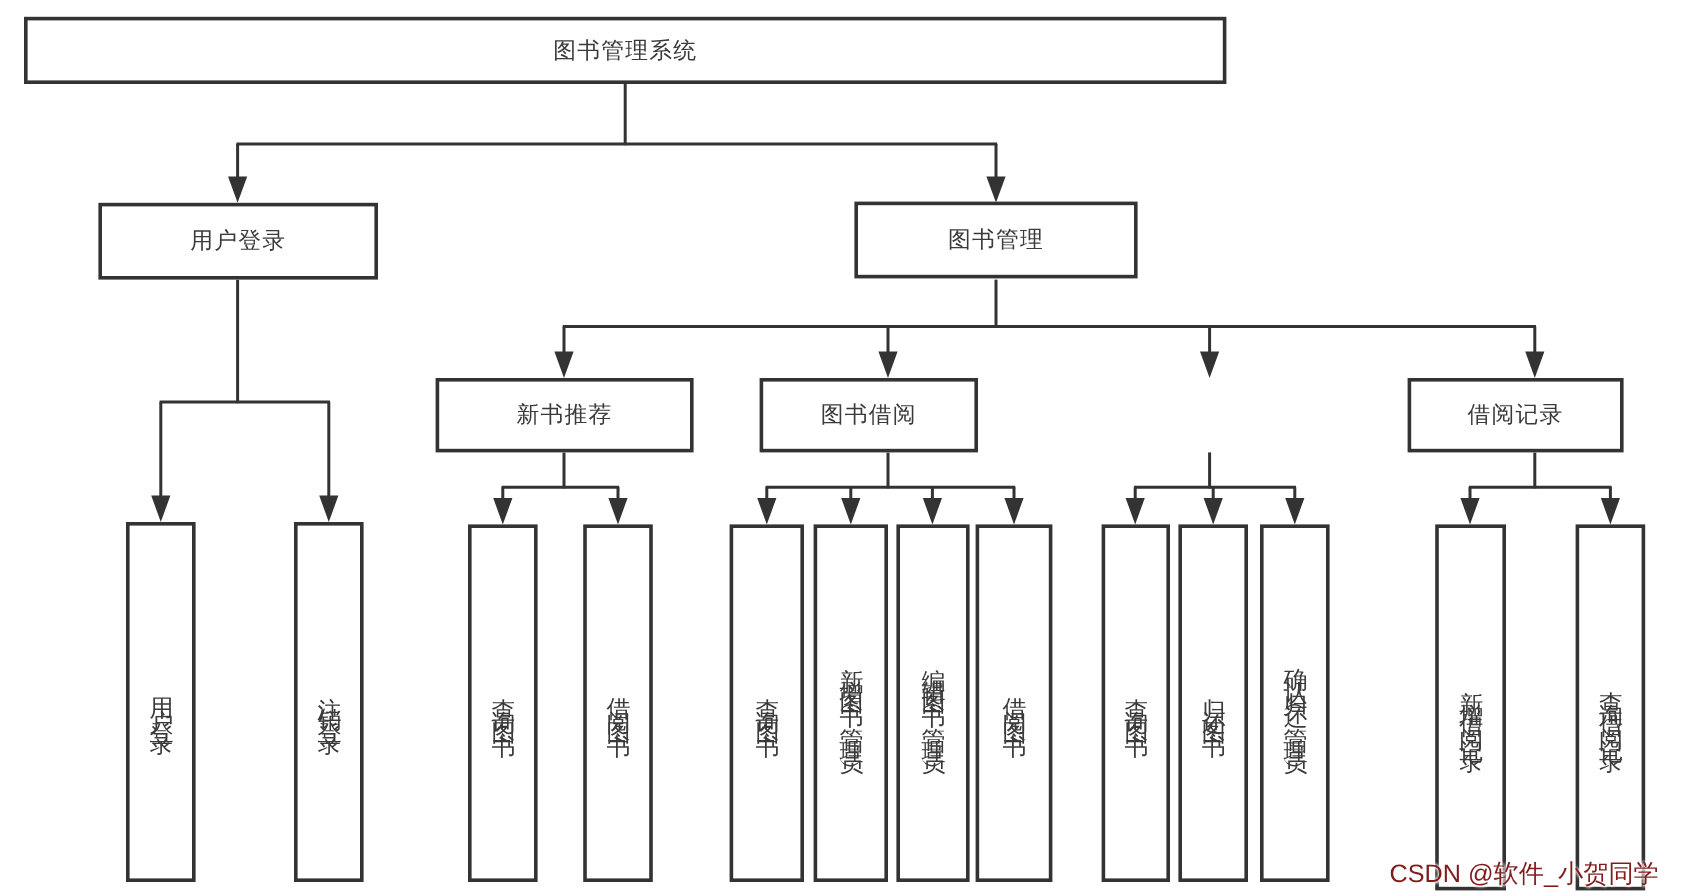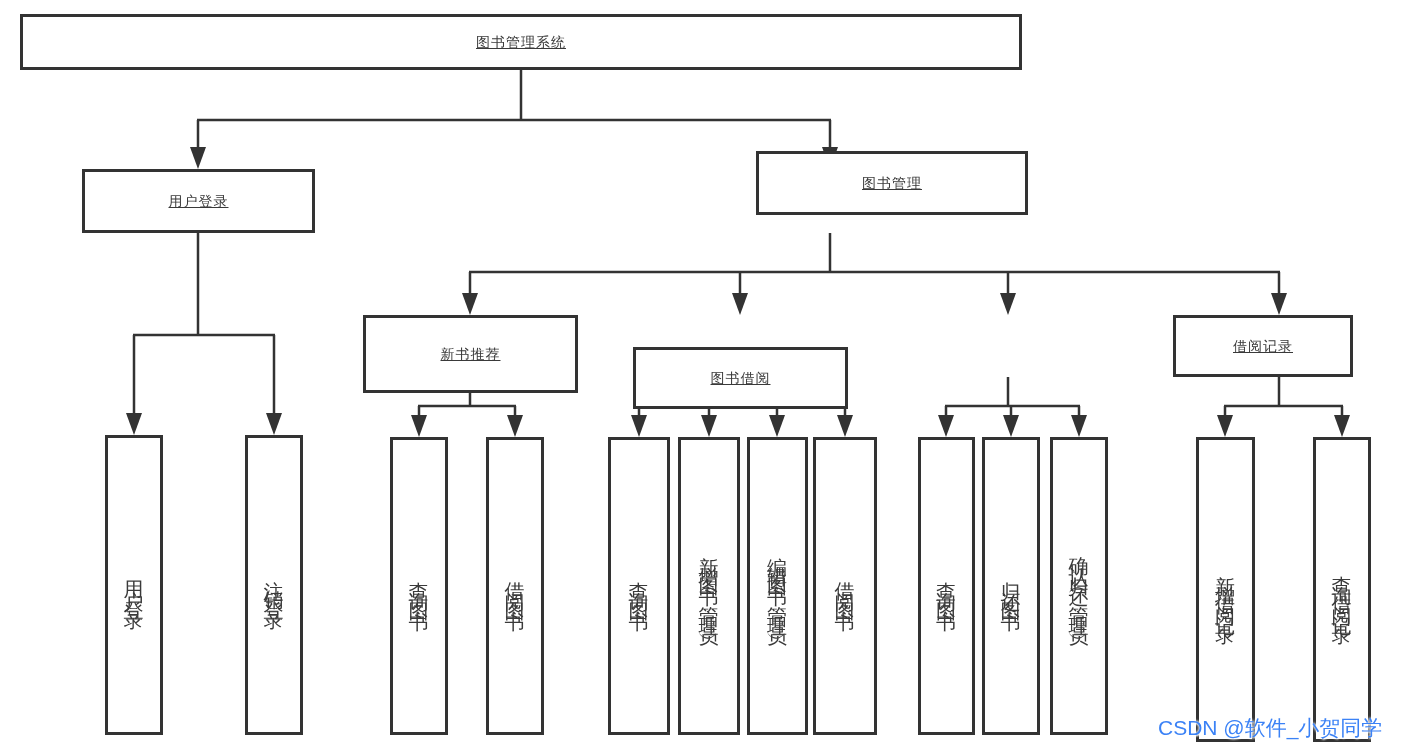--- a/index.html
+++ b/index.html
@@ -13,53 +13,53 @@
   #wires{position:absolute;left:0;top:0;z-index:0;}
   .box{
     position:absolute;
     background:#fff;
     border:3px solid #333;
     box-sizing:border-box;
     display:flex;align-items:center;justify-content:center;
     color:#3a3a3a;
     z-index:1;
   }
-  .h-label{font-size:14px;line-height:1;letter-spacing:1px;text-decoration:underline;}
+  .h-label{font-size:19px;line-height:1;letter-spacing:1px;}
   .v-box .v-label{
     writing-mode:vertical-rl;
     font-size:20px;
     line-height:1;
     letter-spacing:10px;
   }
   
   #root-box{left:20px;top:14px;width:1002px;height:56px;}
   #l2-login{left:82px;top:169px;width:233px;height:64px;}
-  #l2-mgmt{left:712px;top:151px;width:272px;height:64px;margin-left:44px;}
-  #l3-newbook{left:363px;top:315px;width:215px;height:78px;}
-  #l3-borrow{left:633px;top:315px;width:215px;height:62px;margin-top:32px;}
+  #l2-mgmt{left:712px;top:168px;width:236px;height:64px;}
+  #l3-newbook{left:363px;top:315px;width:215px;height:62px;}
+  #l3-borrow{left:633px;top:315px;width:182px;height:62px;}
   #l3-current{left:901px;top:315px;width:214px;height:62px;}
   #l3-records{left:1173px;top:315px;width:180px;height:62px;}
   #leaf-login-0{left:105px;top:435px;width:58px;height:300px;}
   #leaf-login-1{left:245px;top:435px;width:58px;height:300px;}
   #leaf-nb-0{left:390px;top:437px;width:58px;height:298px;}
   #leaf-nb-1{left:486px;top:437px;width:58px;height:298px;}
   #leaf-bb-0{left:608px;top:437px;width:62px;height:298px;}
   #leaf-bb-1{left:678px;top:437px;width:62px;height:298px;}
   #leaf-bb-2{left:747px;top:437px;width:61px;height:298px;}
   #leaf-bb-3{left:813px;top:437px;width:64px;height:298px;}
   #leaf-cb-0{left:918px;top:437px;width:57px;height:298px;}
   #leaf-cb-1{left:982px;top:437px;width:58px;height:298px;}
   #leaf-cb-2{left:1050px;top:437px;width:58px;height:298px;}
   #leaf-br-0{left:1196px;top:437px;width:59px;height:305px;}
   #leaf-br-1{left:1313px;top:437px;width:58px;height:305px;}
   #watermark{
     position:absolute;left:1158px;top:714px;
     z-index:2;
     font-size:21px;
-    color:#3b82f6;
+    color:#7f1d1d;
     text-shadow:0 0 3px #fff,0 0 3px #fff,1px 1px 2px #fff;
     white-space:nowrap;
   }
 </style>
 </head>
 <body>
 
 <div id="canvas">
 
   <svg id="wires" width="1405" height="747" stroke="#333" stroke-width="2.5" fill="none">

